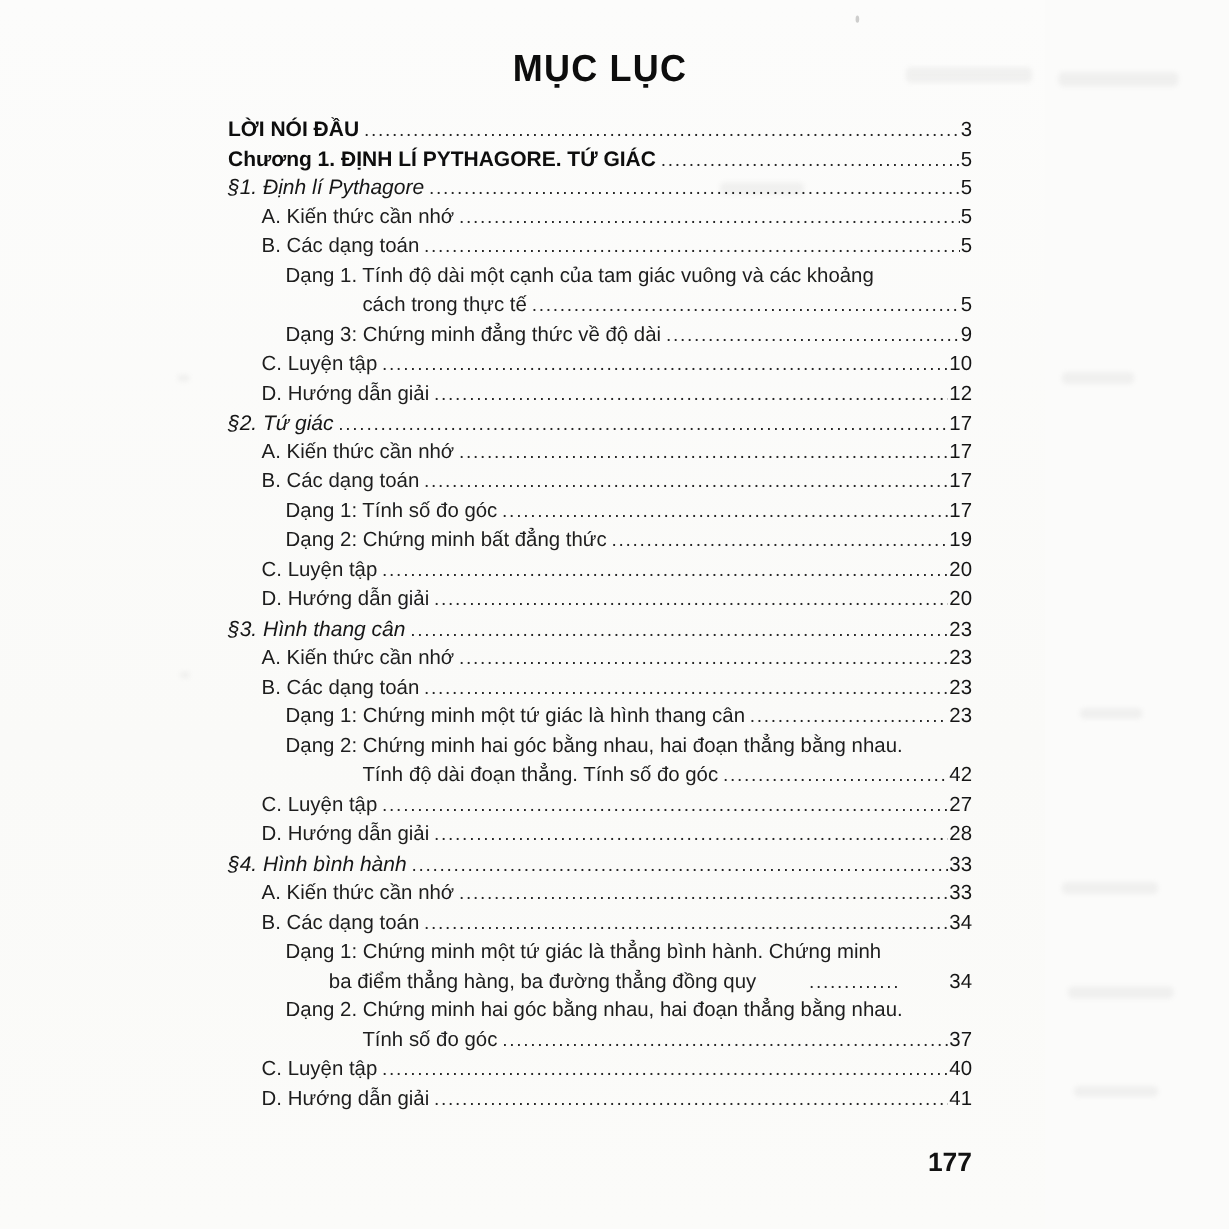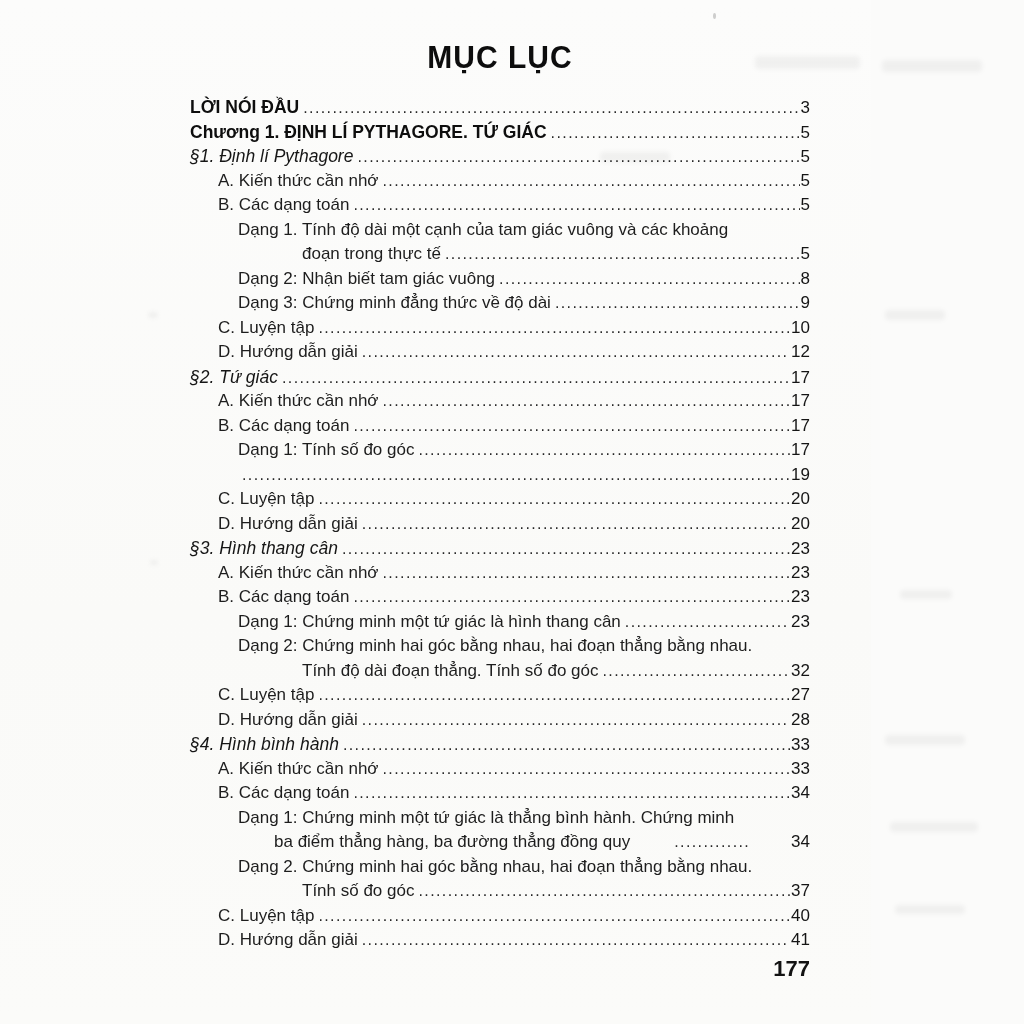--- a/index.html
+++ b/index.html
@@ -105,28 +105,23 @@
         </div>
         <div class="toc-row indent-1 style-normal">
           <span class="label">B. Các dạng toán</span>
           <span class="dots"></span>
           <span class="pagenum">5</span>
         </div>
         <div class="toc-row indent-2 style-normal">
           <span class="label">Dạng 1. Tính độ dài một cạnh của tam giác vuông và các khoảng</span>
         </div>
         <div class="toc-row indent-3 style-normal">
-          <span class="label">đoạn trong thực tế</span>
-          <span class="dots"></span>
-          <span class="pagenum">5</span>
-        </div>
-        <div class="toc-row indent-2 style-normal">
-          <span class="label">Dạng 2: Nhận biết tam giác vuông</span>
-          <span class="dots"></span>
-          <span class="pagenum">8</span>
+          <span class="label">cách trong thực tế</span>
+          <span class="dots"></span>
+          <span class="pagenum">5</span>
         </div>
         <div class="toc-row indent-2 style-normal">
           <span class="label">Dạng 3: Chứng minh đẳng thức về độ dài</span>
           <span class="dots"></span>
           <span class="pagenum">9</span>
         </div>
         <div class="toc-row indent-1 style-normal">
           <span class="label">C. Luyện tập</span>
           <span class="dots"></span>
           <span class="pagenum">10</span>
@@ -150,20 +145,21 @@
           <span class="label">B. Các dạng toán</span>
           <span class="dots"></span>
           <span class="pagenum">17</span>
         </div>
         <div class="toc-row indent-2 style-normal">
           <span class="label">Dạng 1: Tính số đo góc</span>
           <span class="dots"></span>
           <span class="pagenum">17</span>
         </div>
         <div class="toc-row indent-2 style-normal">
+          <span class="label">Dạng 2: Chứng minh bất đẳng thức</span>
           <span class="dots"></span>
           <span class="pagenum">19</span>
         </div>
         <div class="toc-row indent-1 style-normal">
           <span class="label">C. Luyện tập</span>
           <span class="dots"></span>
           <span class="pagenum">20</span>
         </div>
         <div class="toc-row indent-1 style-normal">
           <span class="label">D. Hướng dẫn giải</span>
@@ -189,21 +185,21 @@
           <span class="label">Dạng 1: Chứng minh một tứ giác là hình thang cân</span>
           <span class="dots"></span>
           <span class="pagenum">23</span>
         </div>
         <div class="toc-row indent-2 style-normal">
           <span class="label">Dạng 2: Chứng minh hai góc bằng nhau, hai đoạn thẳng bằng nhau.</span>
         </div>
         <div class="toc-row indent-3 style-normal">
           <span class="label">Tính độ dài đoạn thẳng. Tính số đo góc</span>
           <span class="dots"></span>
-          <span class="pagenum">32</span>
+          <span class="pagenum">42</span>
         </div>
         <div class="toc-row indent-1 style-normal">
           <span class="label">C. Luyện tập</span>
           <span class="dots"></span>
           <span class="pagenum">27</span>
         </div>
         <div class="toc-row indent-1 style-normal">
           <span class="label">D. Hướng dẫn giải</span>
           <span class="dots"></span>
           <span class="pagenum">28</span>

